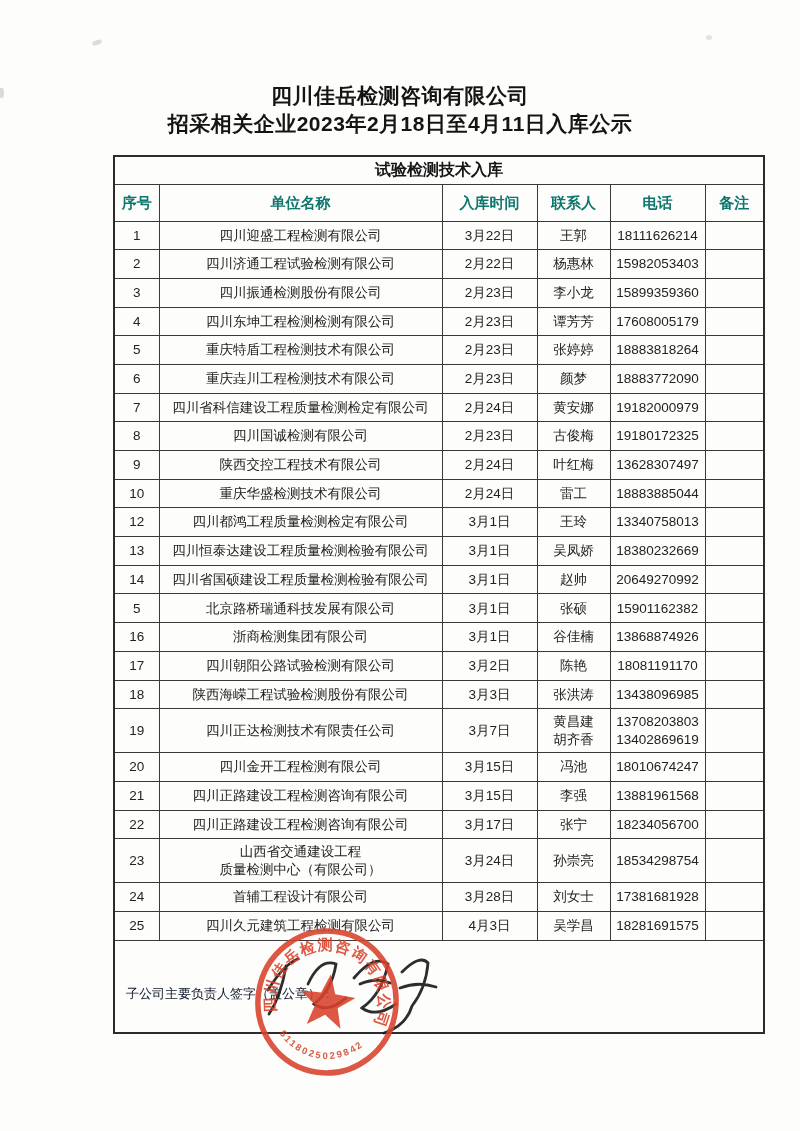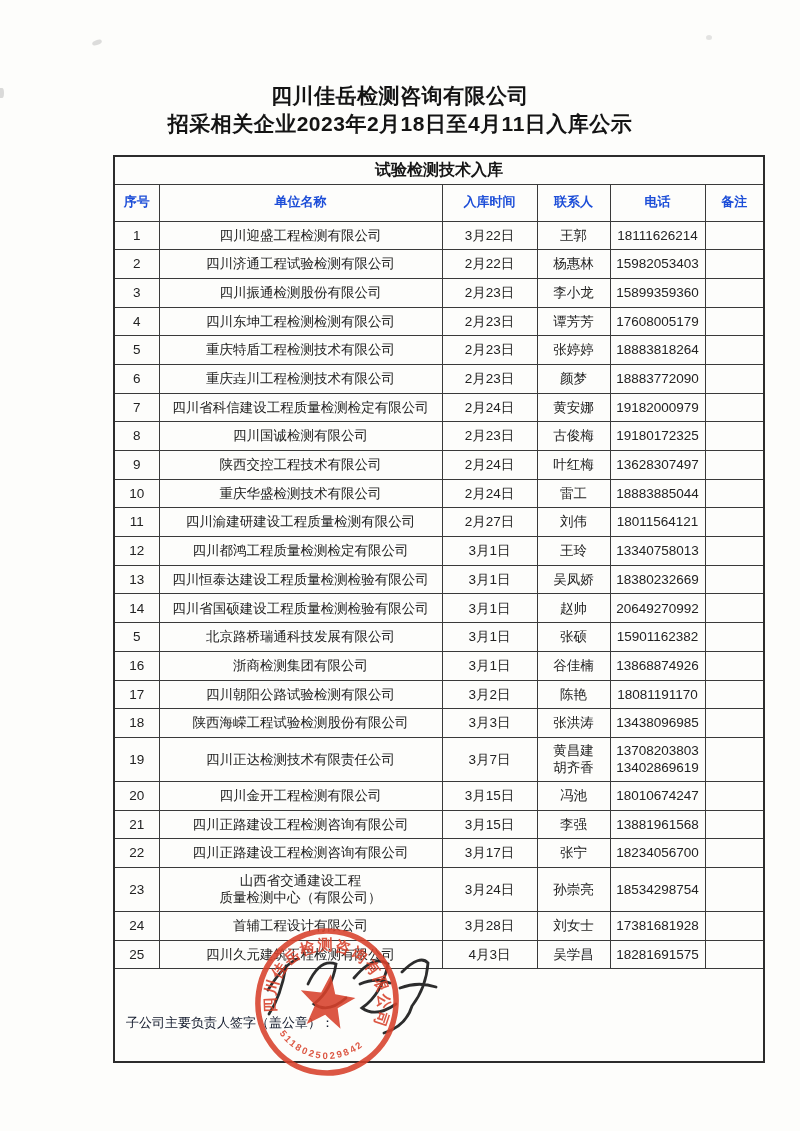--- a/index.html
+++ b/index.html
@@ -24,21 +24,21 @@
     margin-left:46px;
   }
   table.registry td, table.registry th {
     border:1px solid var(--line);
     text-align:center; vertical-align:middle;
     padding:1px 2px;
     font-size:13.5px; line-height:1.3; color:#222;
     white-space:pre-line; overflow:hidden;
   }
   tr.caption-row td { height:28px; font-weight:bold; font-size:16px; color:#161616; }
-  tr.header-row th { height:37px; font-weight:bold; font-size:13px; color:#1d4ed8; }
+  tr.header-row th { height:37px; font-weight:bold; font-size:15px; color:#0f766e; }
   tbody tr { height:28.7px; }
   tbody tr.tall { height:44px; }
   tfoot td.footer-cell {
     height:93px; text-align:left; padding-left:11px;
     font-size:13px; color:#0f172a;
   }
 
   .seal {
     position:absolute; left:252px; top:926px; width:150px; height:152px;
     transform:rotate(8deg); opacity:0.88; pointer-events:none;
@@ -169,28 +169,20 @@
         </tr>
         <tr>
           <td>10</td>
           <td>重庆华盛检测技术有限公司</td>
           <td>2月24日</td>
           <td>雷工</td>
           <td>18883885044</td>
           <td></td>
         </tr>
         <tr>
-          <td>11</td>
-          <td>四川渝建研建设工程质量检测有限公司</td>
-          <td>2月27日</td>
-          <td>刘伟</td>
-          <td>18011564121</td>
-          <td></td>
-        </tr>
-        <tr>
           <td>12</td>
           <td>四川都鸿工程质量检测检定有限公司</td>
           <td>3月1日</td>
           <td>王玲</td>
           <td>13340758013</td>
           <td></td>
         </tr>
         <tr>
           <td>13</td>
           <td>四川恒泰达建设工程质量检测检验有限公司</td>

